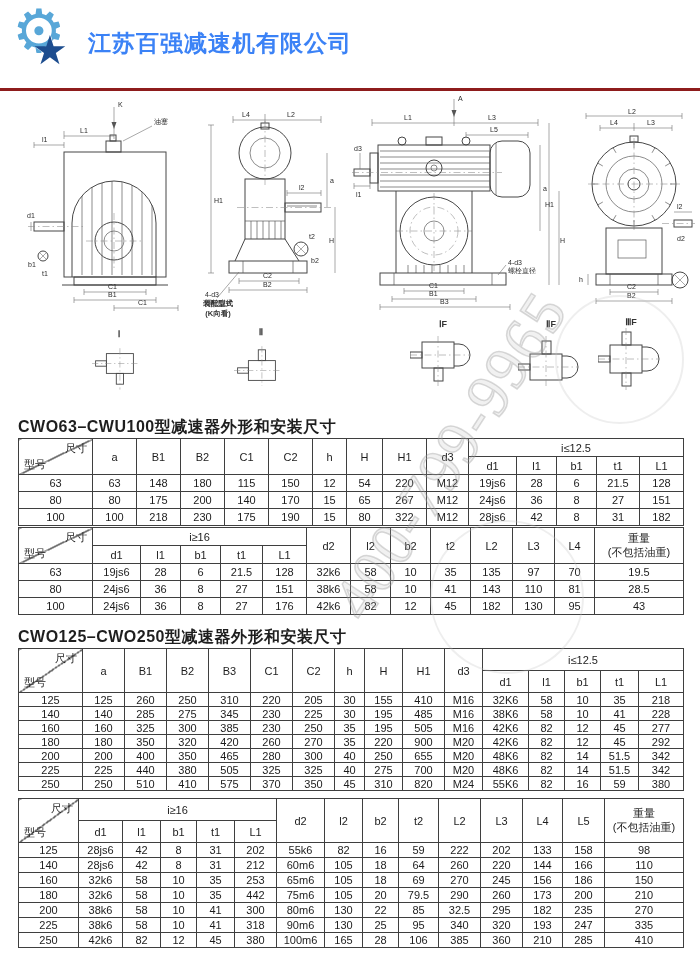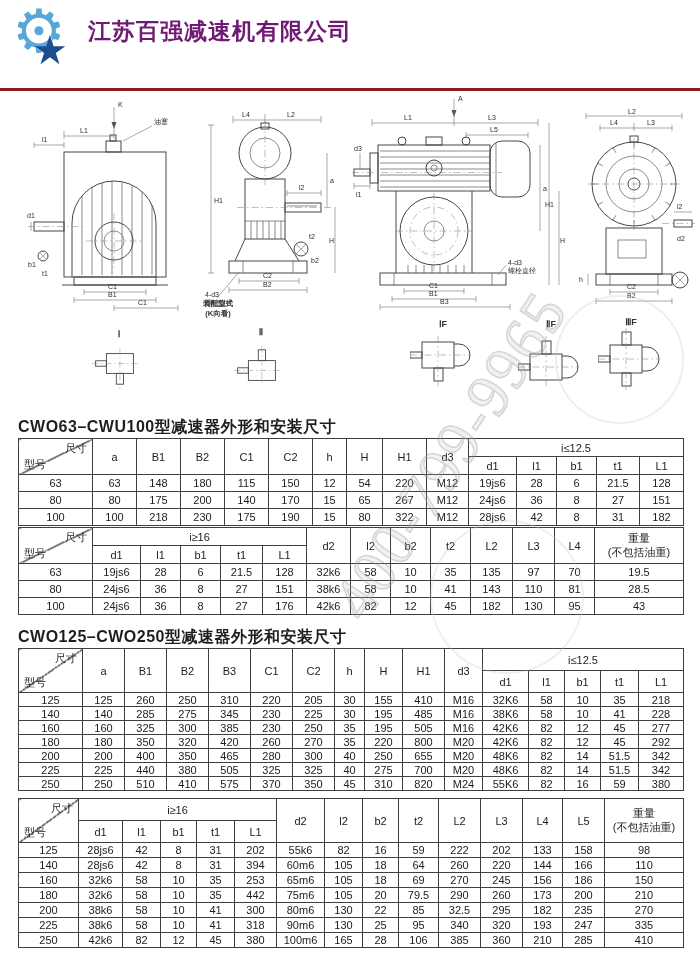--- a/index.html
+++ b/index.html
@@ -5,21 +5,21 @@
   html,body{margin:0;padding:0;background:#e8e8e8;}
   .page{position:relative;width:700px;height:960px;background:#ffffff;overflow:hidden;
         font-family:"Liberation Sans", sans-serif;color:#222;margin:0 auto;}
   
   .header{position:absolute;top:0;left:0;width:700px;height:88px;background:#fff;
           border-bottom:3px solid #8e1c1c;}
   .logo{position:absolute;left:12px;top:8px;width:72px;height:72px;}
   .logo .gear{position:absolute;left:0;top:-6px;font-size:60px;color:#58a7d8;line-height:1;}
   .logo .star{position:absolute;left:20px;top:22px;font-size:40px;color:#1d4d8f;line-height:1;
               text-shadow:1px 1px 0 #fff;}
-  .company{position:absolute;left:88px;top:16px;font-size:23px;font-weight:bold;color:#701a75;
+  .company{position:absolute;left:88px;top:28px;font-size:23px;font-weight:bold;color:#3b82f6;
            letter-spacing:1px;}
   .hotline{position:absolute;right:12px;top:33px;font-size:21px;font-weight:bold;color:#e60012;
            font-family:"Liberation Serif", serif;}
   
   .canvas{position:absolute;top:91px;left:0;width:700px;height:326px;}
   svg.fig{position:absolute;overflow:visible;}
   .part{fill:none;stroke:#474747;stroke-width:1;}
   .thin{fill:none;stroke:#5a5a5a;stroke-width:.7;}
   .dim{fill:none;stroke:#6f6f6f;stroke-width:.6;}
   .cl{fill:none;stroke:#8a8a8a;stroke-width:.55;stroke-dasharray:7 3 1.5 3;}
@@ -596,21 +596,21 @@
         <tr>
           <td>180</td>
           <td>180</td>
           <td>350</td>
           <td>320</td>
           <td>420</td>
           <td>260</td>
           <td>270</td>
           <td>35</td>
           <td>220</td>
-          <td>800</td>
+          <td>900</td>
           <td>M20</td>
           <td>42K6</td>
           <td>82</td>
           <td>12</td>
           <td>45</td>
           <td>292</td>
         </tr>
         <tr>
           <td>200</td>
           <td>200</td>
@@ -731,21 +731,21 @@
           <td>133</td>
           <td>158</td>
           <td>98</td>
         </tr>
         <tr>
           <td>140</td>
           <td>28js6</td>
           <td>42</td>
           <td>8</td>
           <td>31</td>
-          <td>394</td>
+          <td>212</td>
           <td>60m6</td>
           <td>105</td>
           <td>18</td>
           <td>64</td>
           <td>260</td>
           <td>220</td>
           <td>144</td>
           <td>166</td>
           <td>110</td>
         </tr>

